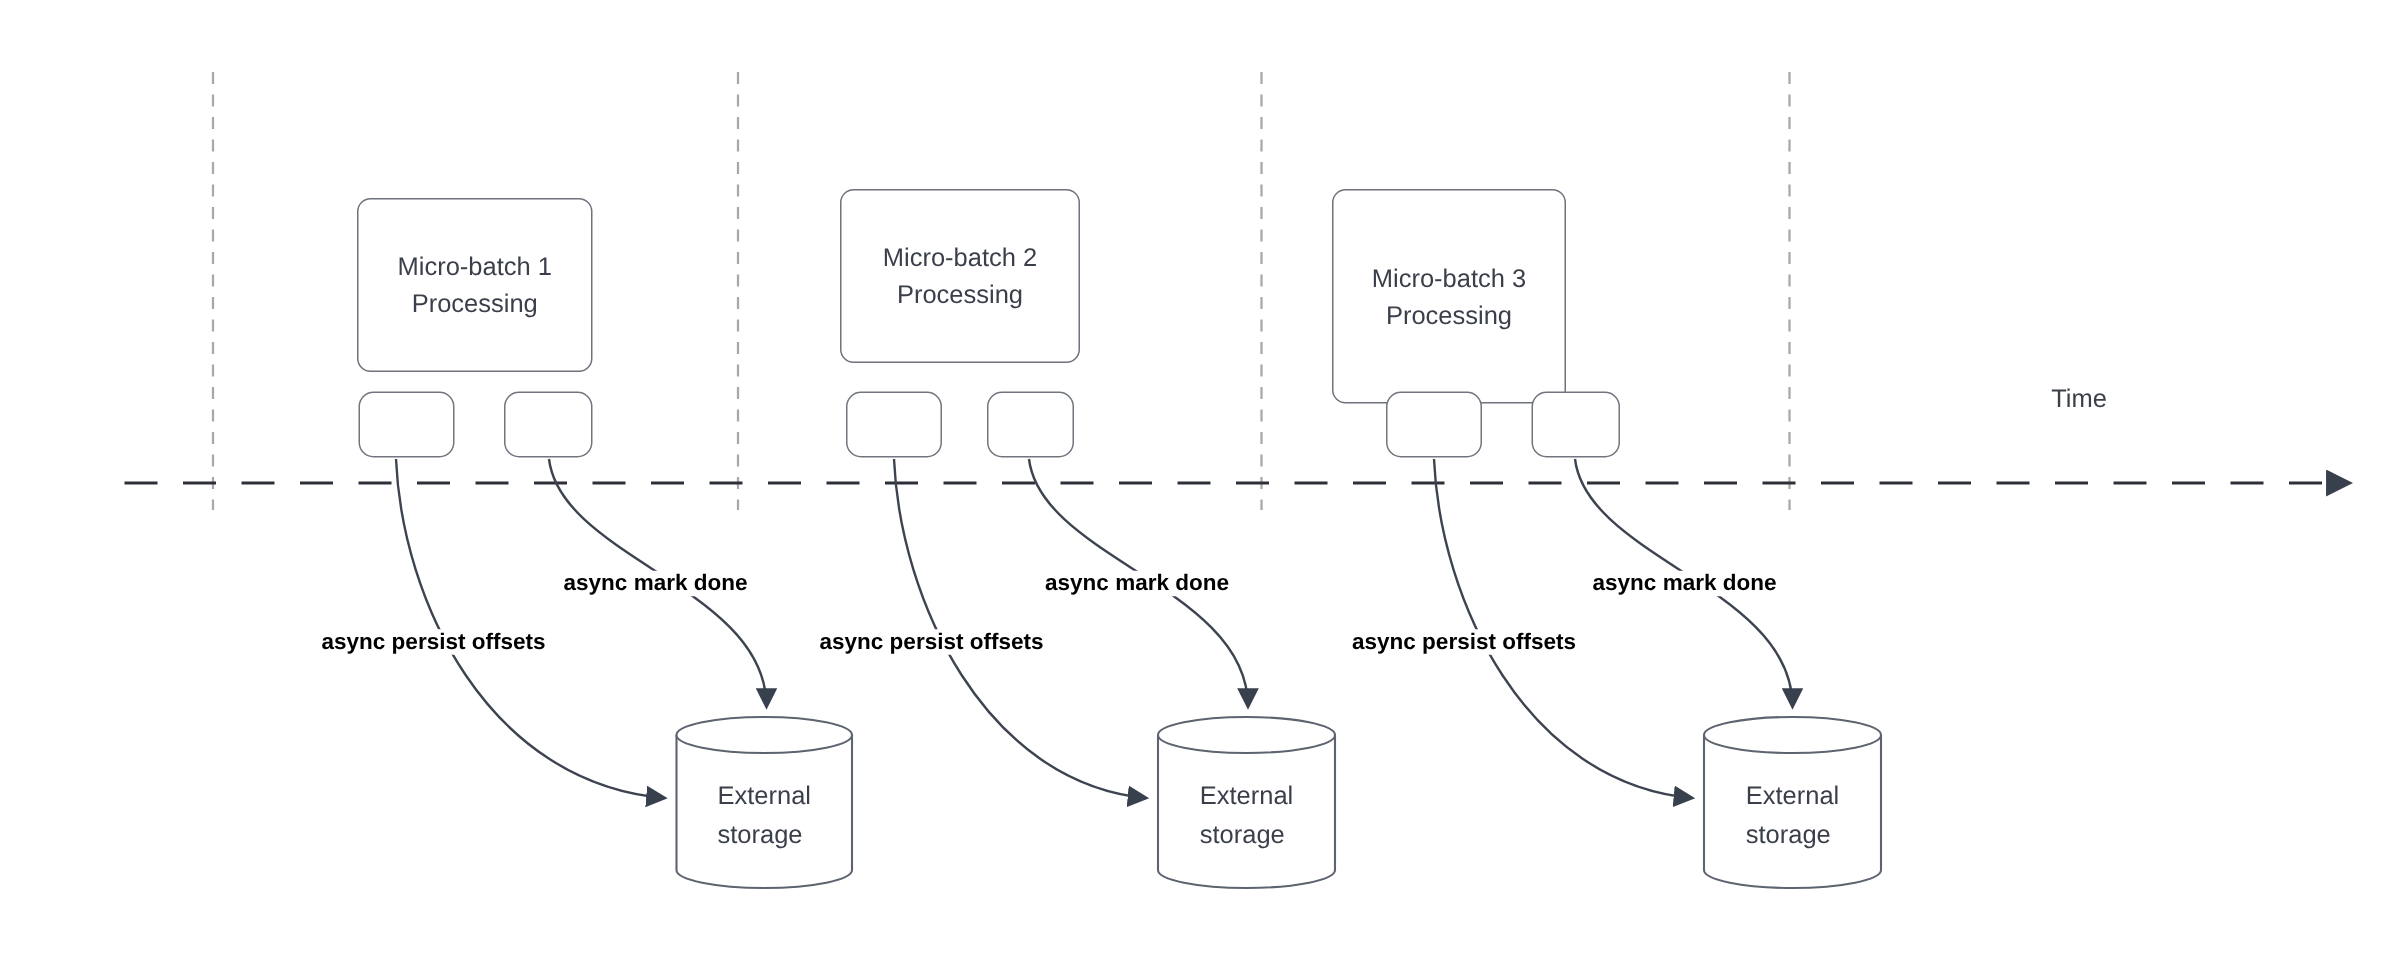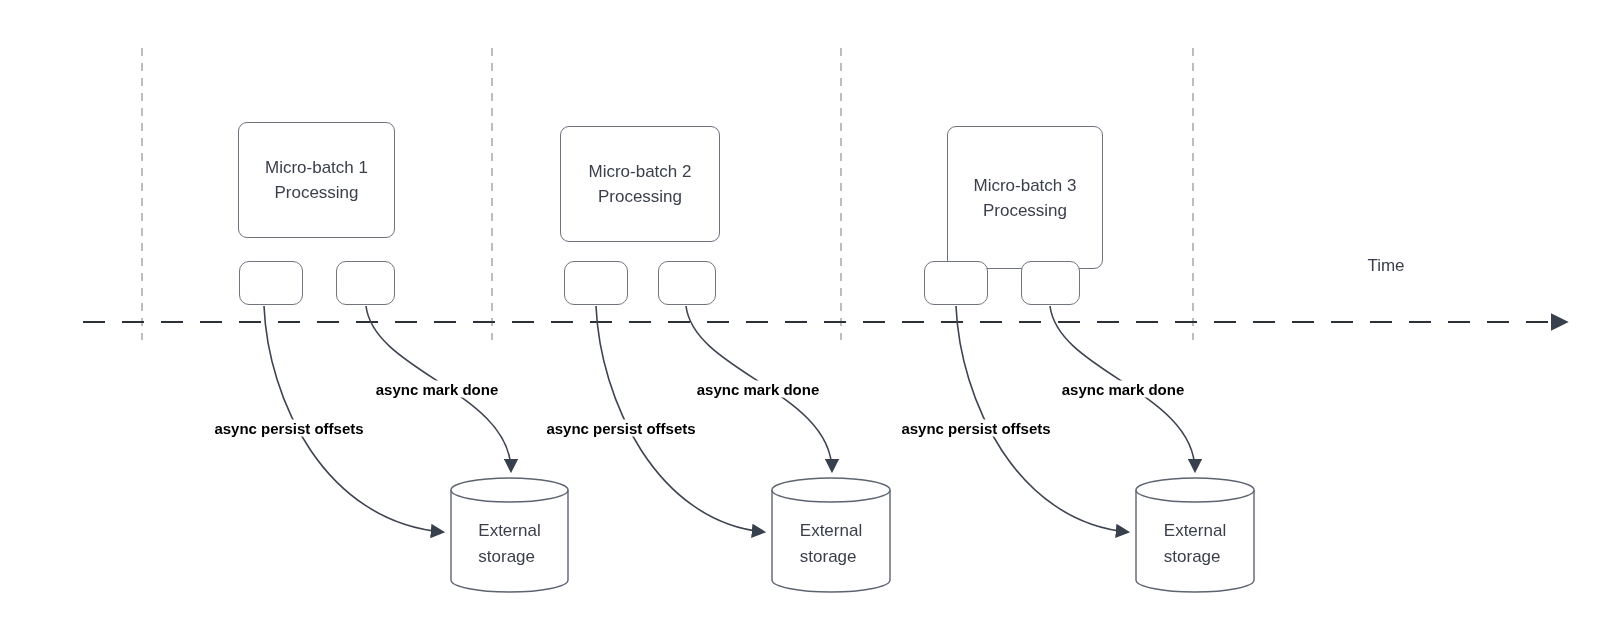--- a/index.html
+++ b/index.html
@@ -101,21 +101,21 @@
     <g>
       <path d="M772,490 V580 A59,12 0 0 0 890,580 V490" fill="#ffffff" stroke="#5d6470" stroke-width="1.4"></path>
       <ellipse cx="831" cy="490" rx="59" ry="12" fill="#ffffff" stroke="#5d6470" stroke-width="1.4"></ellipse>
     </g>
     <g>
       <path d="M1136,490 V580 A59,12 0 0 0 1254,580 V490" fill="#ffffff" stroke="#5d6470" stroke-width="1.4"></path>
       <ellipse cx="1195" cy="490" rx="59" ry="12" fill="#ffffff" stroke="#5d6470" stroke-width="1.4"></ellipse>
     </g>
   </svg>
 
-  <div class="bigbox" style="left:238px; top:122px; width:157px; height:116px;">
+  <div class="bigbox" style="left:238px; top:132px; width:157px; height:116px;">
     <span>Micro-batch 1
 Processing</span>
   </div>
   <div class="smallbox" style="left:239px; top:261px; width:64px; height:44px;"></div>
   <div class="smallbox" style="left:336px; top:261px; width:59px; height:44px;"></div>
   <div class="alabel" style="left:289px; top:428px;">async persist offsets</div>
   <div class="alabel" style="left:437px; top:389px;">async mark done</div>
   <div class="cyl-label" style="left:451px; top:502px; width:117px; height:84px;">External
 storage</div>
 
@@ -123,21 +123,21 @@
     <span>Micro-batch 2
 Processing</span>
   </div>
   <div class="smallbox" style="left:564px; top:261px; width:64px; height:44px;"></div>
   <div class="smallbox" style="left:658px; top:261px; width:58px; height:44px;"></div>
   <div class="alabel" style="left:621px; top:428px;">async persist offsets</div>
   <div class="alabel" style="left:758px; top:389px;">async mark done</div>
   <div class="cyl-label" style="left:772px; top:502px; width:118px; height:84px;">External
 storage</div>
 
-  <div class="bigbox" style="left:947px; top:126px; width:156px; height:143px;">
+  <div class="bigbox" style="left:888px; top:126px; width:156px; height:143px;">
     <span>Micro-batch 3
 Processing</span>
   </div>
   <div class="smallbox" style="left:924px; top:261px; width:64px; height:44px;"></div>
   <div class="smallbox" style="left:1021px; top:261px; width:59px; height:44px;"></div>
   <div class="alabel" style="left:976px; top:428px;">async persist offsets</div>
   <div class="alabel" style="left:1123px; top:389px;">async mark done</div>
   <div class="cyl-label" style="left:1136px; top:502px; width:118px; height:84px;">External
 storage</div>
 

